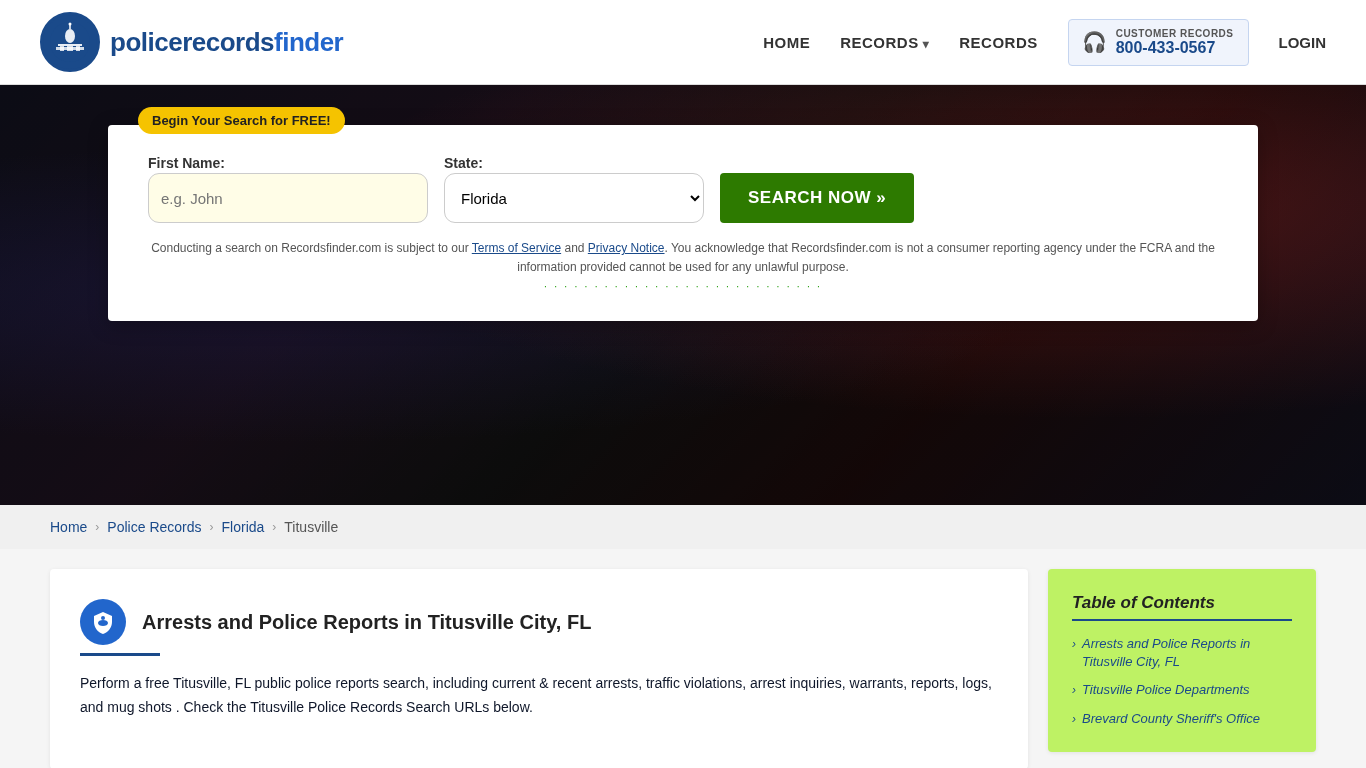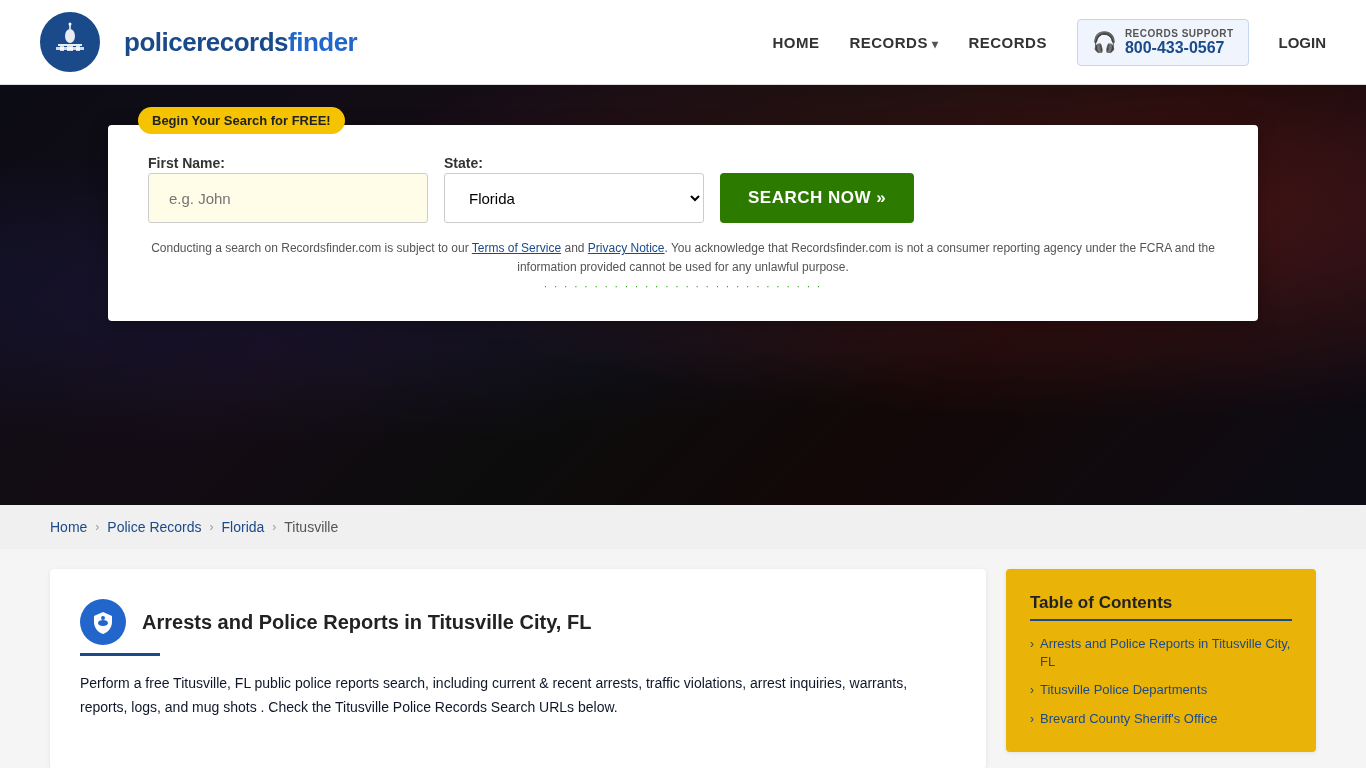--- a/index.html
+++ b/index.html
@@ -11,21 +11,21 @@
       display: flex;
       align-items: center;
       justify-content: space-between;
       padding: 10px 40px;
       border-bottom: 1px solid #ddd;
       height: 85px;
     }
     .logo-area {
       display: flex;
       align-items: center;
-      gap: 24px;
+      gap: 10px;
     }
     .logo-circle {
       width: 60px;
       height: 60px;
       border-radius: 50%;
       border: 3px solid #1a4a8a;
       background: #1a4a8a;
       display: flex;
       align-items: center;
       justify-content: center;
@@ -167,22 +167,22 @@
       flex-direction: column;
       gap: 2px;
     }
     .form-group label {
       font-size: 14px;
       font-weight: 600;
       color: #333;
     }
     .form-group input, .form-group select {
       border: 1px solid #ccc;
-      border-radius: 3px;
-      padding: 10px 20px;
+      border-radius: 11px;
+      padding: 10px 12px;
       font-size: 15px;
       background: #fffde7;
       height: 50px;
     }
     .form-group input { width: 280px; }
     .form-group.state-group select { width: 260px; background: #fff; }
     .search-btn {
       background: #2d7a00;
       color: #fff;
       border: none;
@@ -286,26 +286,27 @@
       margin: 6px 0 16px 0;
     }
     .content-body {
       font-size: 14px;
       color: #0f172a;
       line-height: 1.7;
     }
 
     
     .toc-card {
-      background: #eab308;
+      background: #bef264;
       border-radius: 4px;
       padding: 24px;
-      width: 310px;
+      width: 268px;
       flex-shrink: 0;
       box-shadow: 0 1px 4px rgba(0,0,0,0.08);
+      font-style: italic;
     }
     .toc-title {
       font-size: 17px;
       font-weight: 900;
       color: #222;
       margin-bottom: 6px;
     }
     .toc-underline {
       width: 100%;
       height: 2px;
@@ -363,21 +364,21 @@
   <nav>
     <a class="nav-item">HOME</a>
     <div class="nav-item nav-records">
       <span>RECORDS</span>
       <span class="chevron-down">▾</span>
     </div>
     <a class="nav-item">RECORDS</a>
     <div class="customer-support-btn">
       <span class="support-icon">🎧</span>
       <div class="support-text">
-        <div class="support-label">RECORDS SUPPORT</div>
+        <div class="support-label">CUSTOMER RECORDS</div>
         <div class="support-number">800-433-0567</div>
       </div>
     </div>
     <span class="login-btn">LOGIN</span>
   </nav>
 </header>
 
 <section class="hero">
   <div class="hero-overlay"></div>
 

